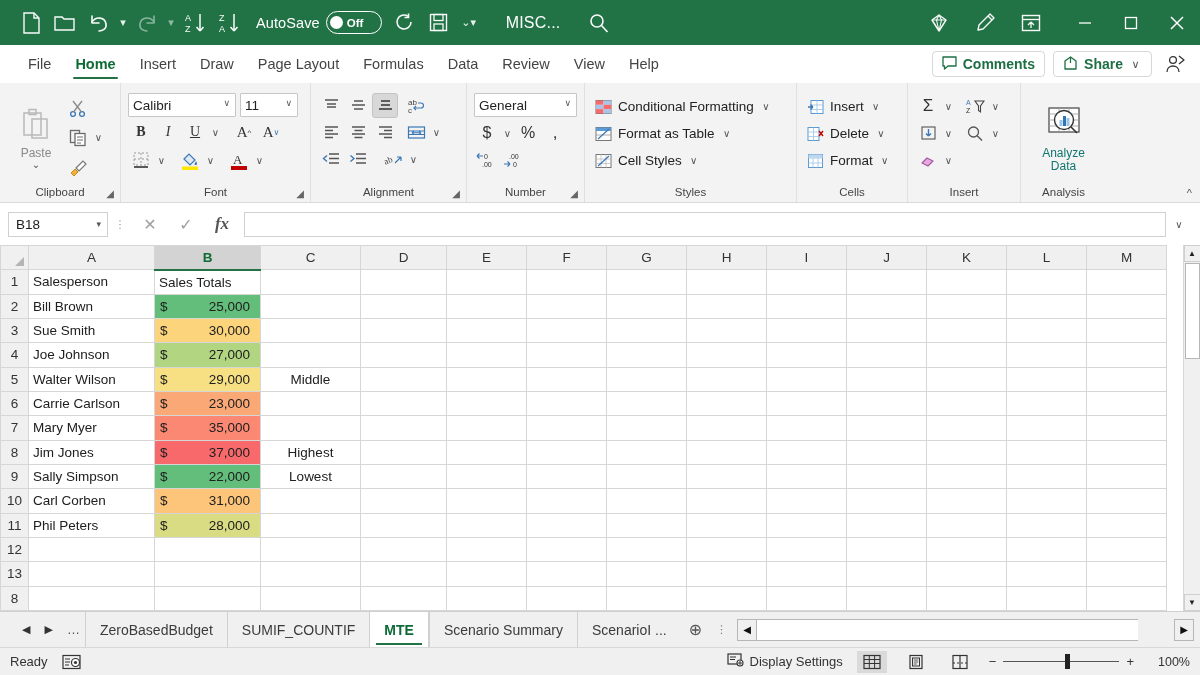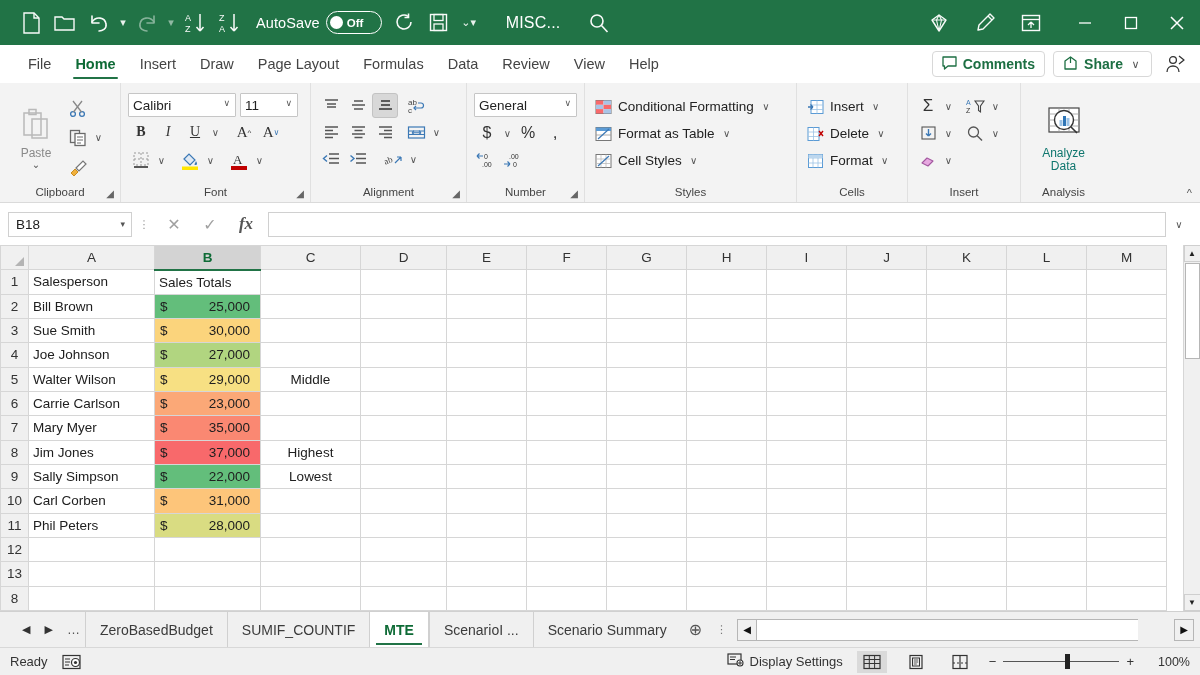--- a/index.html
+++ b/index.html
@@ -96,21 +96,21 @@
   .textitem .cv{width:12px;}
 
   .collapse-ribbon{position:absolute;right:8px;bottom:3px;font-size:11px;color:#555;}
 
   
   .fbar{
     flex:0 0 42px;height:42px;background:#fff;display:flex;align-items:center;
     padding:0 8px; gap:0;
   }
   .namebox{
-    width:124px;height:25px;border:1px solid #d0d0d0;background:#fff;display:flex;align-items:center;
+    width:100px;height:25px;border:1px solid #d0d0d0;background:#fff;display:flex;align-items:center;
     padding:0 7px;font-size:13.5px;position:relative;
   }
   .namebox .cv{position:absolute;right:6px;font-size:9px;color:#555;width:auto;}
   .fb-dots{width:24px;text-align:center;color:#999;font-size:11px;letter-spacing:0;line-height:9px;}
   .fb-btn{width:36px;height:28px;display:flex;align-items:center;justify-content:center;font-size:16px;color:#a0a0a0;}
   .fb-fx{font-style:italic;font-family:"Liberation Serif",serif;font-size:17px;color:#555;font-weight:bold;}
   .fb-input{
     flex:1;height:25px;border:1px solid #d0d0d0;background:#fff;margin-left:4px;
     font-size:13.5px;padding:0 6px;font-family:inherit;outline:none;
   }
@@ -1059,22 +1059,22 @@
 
   <div class="tabbar">
     <div class="navbtns">
       <span>◀</span>
       <span>▶</span>
       <span class="dots">…</span>
     </div>
     <div class="stab">ZeroBasedBudget</div>
     <div class="stab">SUMIF_COUNTIF</div>
     <div class="stab active">MTE</div>
+    <div class="stab">Scenario Summary</div>
     <div class="stab">ScenarioI ...</div>
-    <div class="stab">Scenario Summary</div>
     <div class="addsheet">⊕</div>
     <div class="tabmore">⋮</div>
     <div class="hscroll">
       <div class="hs-arrow">◀</div>
       <div class="hs-track"></div>
       <div class="hs-gap"></div>
       <div class="hs-arrow">▶</div>
     </div>
   </div>
 

